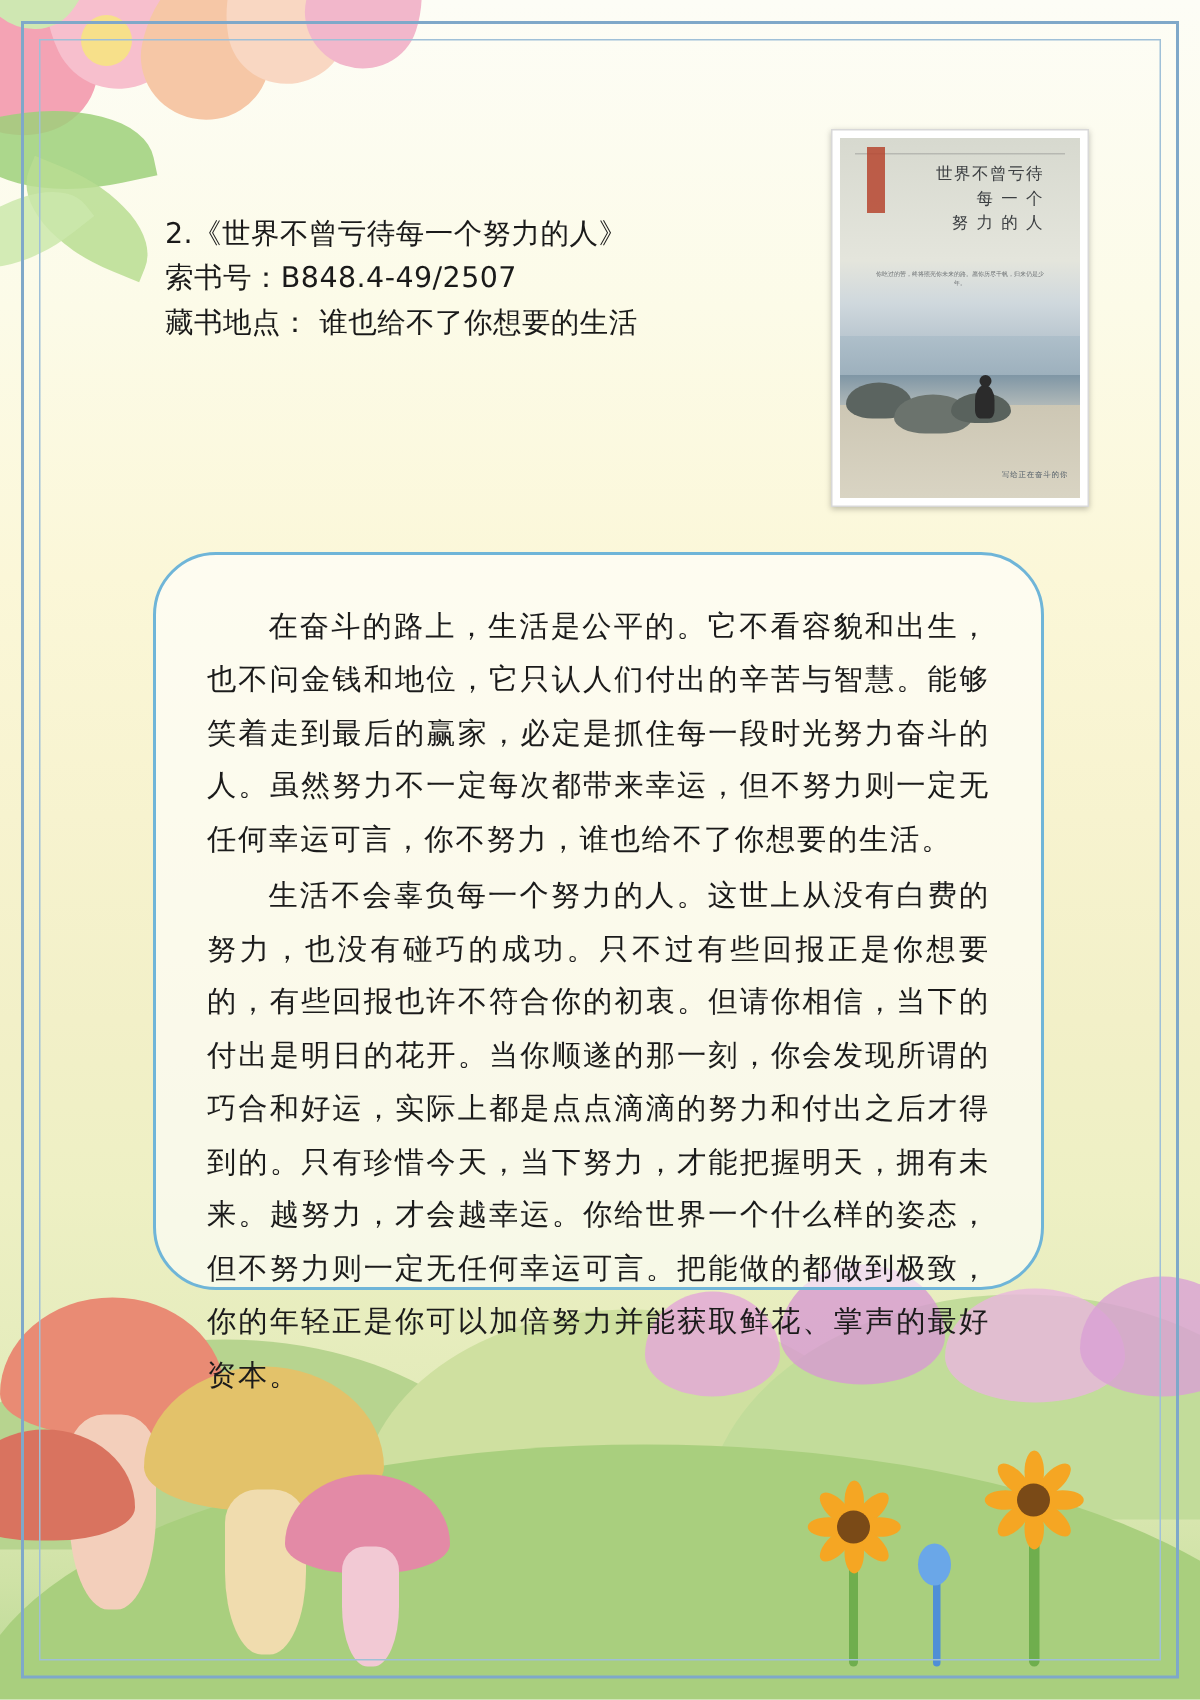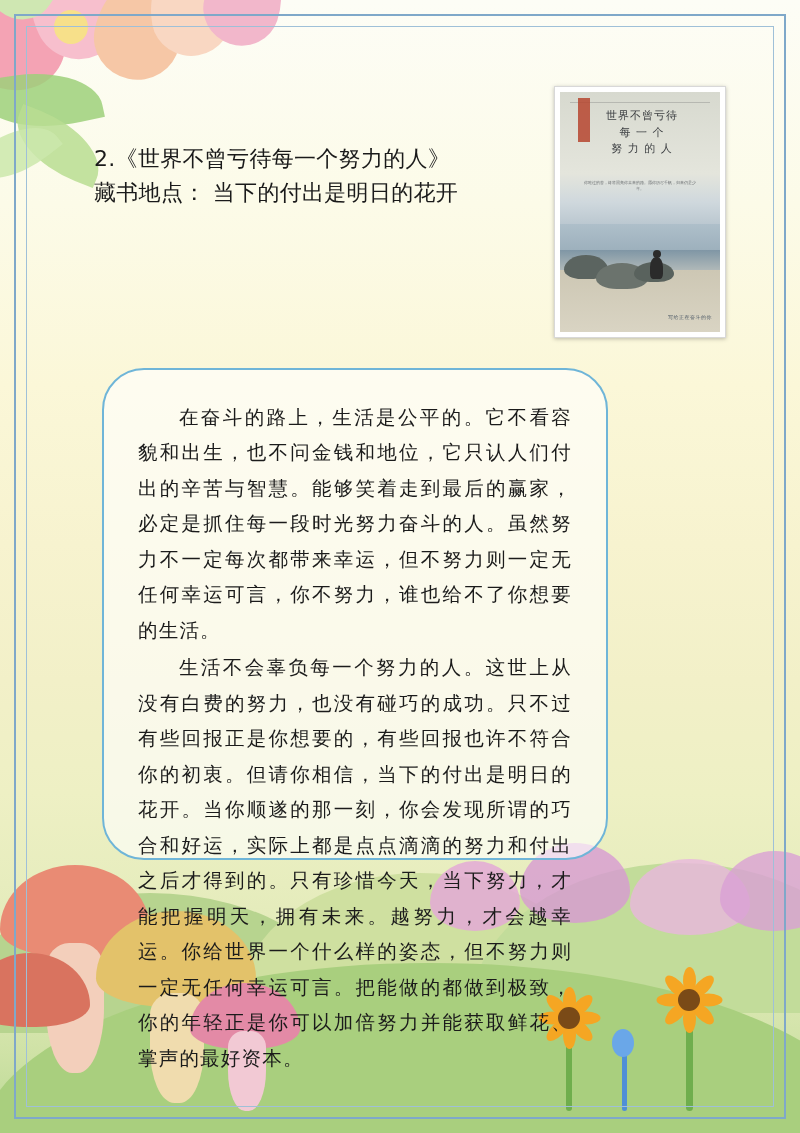--- a/index.html
+++ b/index.html
@@ -131,25 +131,25 @@
   .content {
     position: absolute;
     left: 0;
     top: 0;
     width: 800px;
     height: 1133px;
   }
 
   .book-info {
     position: absolute;
-    left: 94px;
+    left: 110px;
     top: 142px;
     width: 420px;
     font-family: "DejaVu Sans", sans-serif;
-    font-size: 22px;
+    font-size: 19px;
     line-height: 1.55;
     color: #1a1a1a;
     letter-spacing: .3px;
   }
   .book-info div {
     white-space: pre-wrap;
   }
 
   .cover {
     position: absolute;
@@ -215,20 +215,21 @@
     top: 16px;
     width: 108px;
     text-align: center;
     font-family: "DejaVu Sans", sans-serif;
     color: #3c3f42;
     line-height: 1.5;
   }
   .cover-title .ct-line {
     font-size: 11px;
     letter-spacing: 1px;
+    text-align: right;
   }
   .cover-sub {
     position: absolute;
     left: 24px;
     top: 88px;
     width: 112px;
     font-size: 4px;
     line-height: 1.6;
     color: #6b6f72;
     text-align: center;
@@ -256,21 +257,21 @@
     right: 10px;
     top: 10px;
     height: 1px;
     background: rgba(120,120,120,.35);
   }
 
   .quote-card {
     position: absolute;
     left: 102px;
     top: 368px;
-    width: 506px;
+    width: 594px;
     height: 492px;
     background: rgba(255,255,255,.62);
     border: 2px solid #6fb5d8;
     border-radius: 42px;
     box-sizing: border-box;
     padding: 30px 34px 20px 34px;
   }
   .quote-text {
     font-family: "DejaVu Serif", serif;
     font-size: 19.5px;
@@ -349,21 +350,22 @@
     <div class="petal" style="left:612px;top:196px;width:22px;height:28px;background:#6aa7e8;border-radius:50%;"></div>
   </div>
 
   <div class="frame-outer"></div>
   <div class="frame-inner"></div>
 
   <div class="content">
 
     <div class="book-info">
       <div>2.《世界不曾亏待每一个努力的人》</div>
-      <div>藏书地点： 当下的付出是明日的花开</div>
+      <div>索书号：B848.4-49/2507</div>
+      <div>藏书地点： 谁也给不了你想要的生活</div>
     </div>
 
     <div class="cover">
       <div class="cover-inner">
         <div class="cover-topline"></div>
         <div class="cover-band"></div>
         <div class="cover-sky"></div>
         <div class="cover-sea"></div>
         <div class="cover-sand"></div>
         <div class="cover-rock" style="left:4px;bottom:22%;width:44px;height:24px;"></div>

